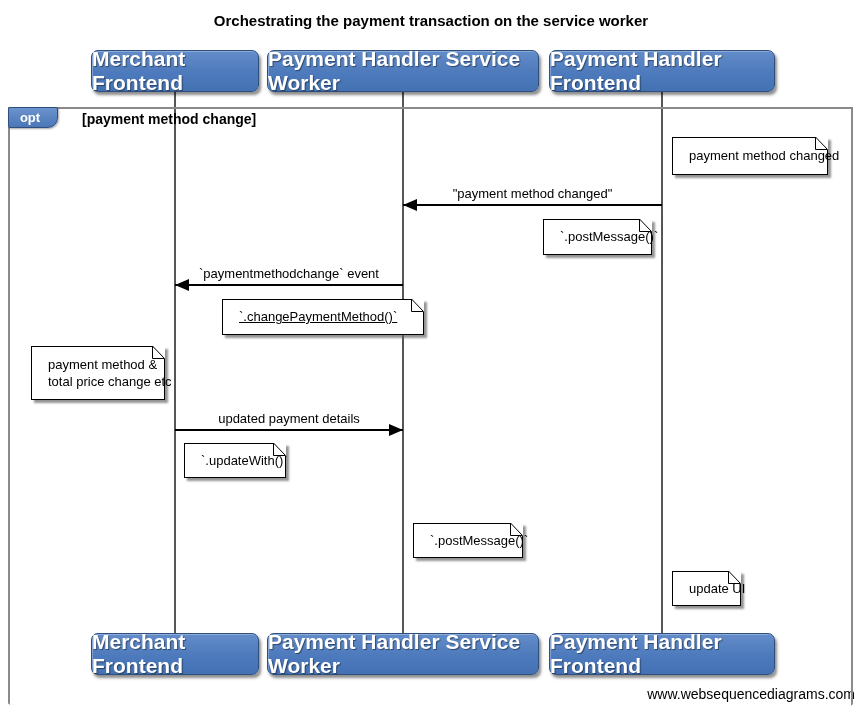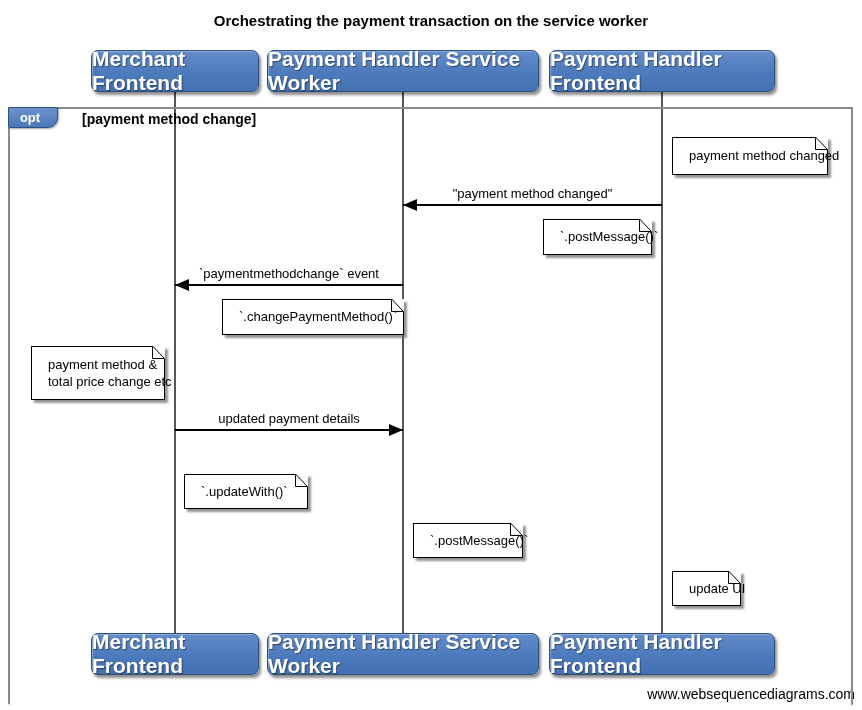--- a/index.html
+++ b/index.html
@@ -109,36 +109,36 @@
         <polygon points="0.5,0 12.5,12.5 0.5,12.5" fill="#ffffff" stroke="#000000" stroke-width="1"></polygon>
       </svg>
   </div>
   <div class="note" style="left:543px; top:219px; width:109px; height:36px;">
     <span class="note-text">`.postMessage()`</span>
     <svg class="fold" width="13" height="13" viewBox="0 0 13 13">
         <rect width="13" height="13" fill="#ffffff"></rect>
         <polygon points="0.5,0 12.5,12.5 0.5,12.5" fill="#ffffff" stroke="#000000" stroke-width="1"></polygon>
       </svg>
   </div>
-  <div class="note" style="left:222px; top:299px; width:182px; height:36px;">
+  <div class="note" style="left:222px; top:299px; width:202px; height:36px;text-decoration:underline;">
     <span class="note-text">`.changePaymentMethod()`</span>
     <svg class="fold" width="13" height="13" viewBox="0 0 13 13">
         <rect width="13" height="13" fill="#ffffff"></rect>
         <polygon points="0.5,0 12.5,12.5 0.5,12.5" fill="#ffffff" stroke="#000000" stroke-width="1"></polygon>
       </svg>
   </div>
   <div class="note" style="left:31px; top:346px; width:134px; height:54px;">
     <span class="note-text">payment method &amp;
 total price change etc</span>
     <svg class="fold" width="13" height="13" viewBox="0 0 13 13">
         <rect width="13" height="13" fill="#ffffff"></rect>
         <polygon points="0.5,0 12.5,12.5 0.5,12.5" fill="#ffffff" stroke="#000000" stroke-width="1"></polygon>
       </svg>
   </div>
-  <div class="note" style="left:184px; top:443px; width:124px; height:35px;margin-top:31px;">
+  <div class="note" style="left:184px; top:443px; width:102px; height:35px;">
     <span class="note-text">`.updateWith()`</span>
     <svg class="fold" width="13" height="13" viewBox="0 0 13 13">
         <rect width="13" height="13" fill="#ffffff"></rect>
         <polygon points="0.5,0 12.5,12.5 0.5,12.5" fill="#ffffff" stroke="#000000" stroke-width="1"></polygon>
       </svg>
   </div>
   <div class="note" style="left:413px; top:523px; width:110px; height:35px;">
     <span class="note-text">`.postMessage()`</span>
     <svg class="fold" width="13" height="13" viewBox="0 0 13 13">
         <rect width="13" height="13" fill="#ffffff"></rect>

